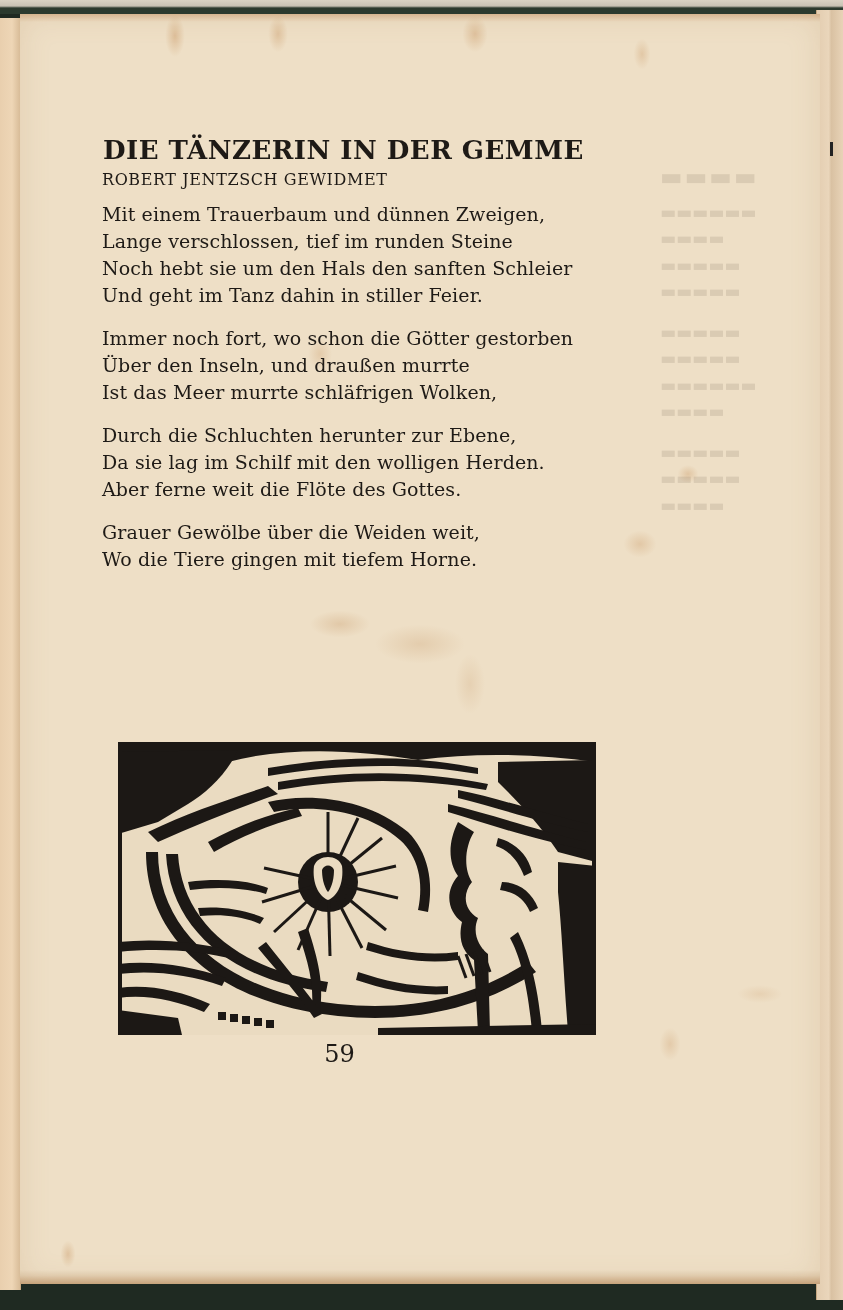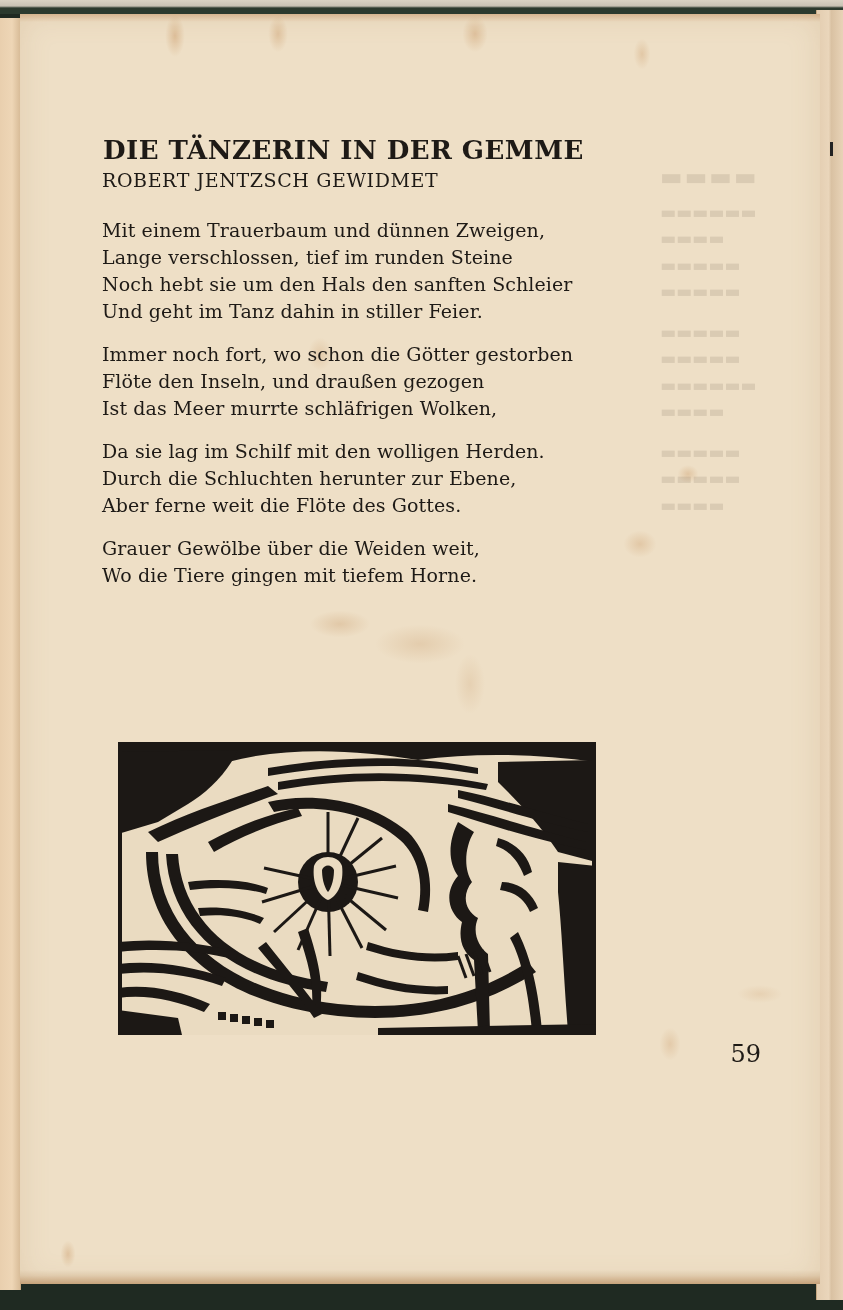--- a/index.html
+++ b/index.html
@@ -89,23 +89,23 @@
     }
     .title {
       font-size: 26px;
       font-weight: bold;
       letter-spacing: 0.5px;
       margin: 1px;
       line-height: 34px;
       white-space: nowrap;
     }
     .dedication {
-      font-size: 19px;
+      font-size: 16px;
       letter-spacing: 0.6px;
-      margin: 2px 0 26px 0;
+      margin: 2px 0 10px 0;
       line-height: 22px;
       white-space: nowrap;
     }
     .stanza { margin: 0 0 16px 0; }
     .line {
       font-size: 19px;
       line-height: 27px;
       white-space: nowrap;
       letter-spacing: 0.1px;
     }
@@ -114,21 +114,21 @@
       left: 118px; top: 742px;
       width: 478px; height: 293px;
       background: #eadbc1;
       overflow: hidden;
     }
     .woodcut svg { display: block; }
     .page-number {
       position: absolute;
       left: 0; width: 100%;
       top: 1040px;
-      text-align: right;
+      text-align: center;
       font-family: "DejaVu Serif", serif;
       font-size: 24px;
       color: #1e1a16;
     }
     .page-number span { position: relative; left: -82px; }
     .spine-mark {
       position: absolute;
       left: 830px; top: 142px;
       width: 3px; height: 14px;
       background: #222;
@@ -169,26 +169,26 @@
     <div class="dedication">ROBERT JENTZSCH GEWIDMET</div>
 
     <div class="stanza">
       <div class="line">Mit einem Trauerbaum und dünnen Zweigen,</div>
       <div class="line">Lange verschlossen, tief im runden Steine</div>
       <div class="line">Noch hebt sie um den Hals den sanften Schleier</div>
       <div class="line">Und geht im Tanz dahin in stiller Feier.</div>
     </div>
     <div class="stanza">
       <div class="line">Immer noch fort, wo schon die Götter gestorben</div>
-      <div class="line">Flöte den Inseln, und draußen gezogen</div>
+      <div class="line">Über den Inseln, und draußen murrte</div>
       <div class="line">Ist das Meer murrte schläfrigen Wolken,</div>
     </div>
     <div class="stanza">
+      <div class="line">Durch die Schluchten herunter zur Ebene,</div>
       <div class="line">Da sie lag im Schilf mit den wolligen Herden.</div>
-      <div class="line">Durch die Schluchten herunter zur Ebene,</div>
       <div class="line">Aber ferne weit die Flöte des Gottes.</div>
     </div>
     <div class="stanza">
       <div class="line">Grauer Gewölbe über die Weiden weit,</div>
       <div class="line">Wo die Tiere gingen mit tiefem Horne.</div>
     </div>
   </div>
 
   <div class="woodcut">
     <svg width="478" height="293" viewBox="0 0 478 293" xmlns="http://www.w3.org/2000/svg">

